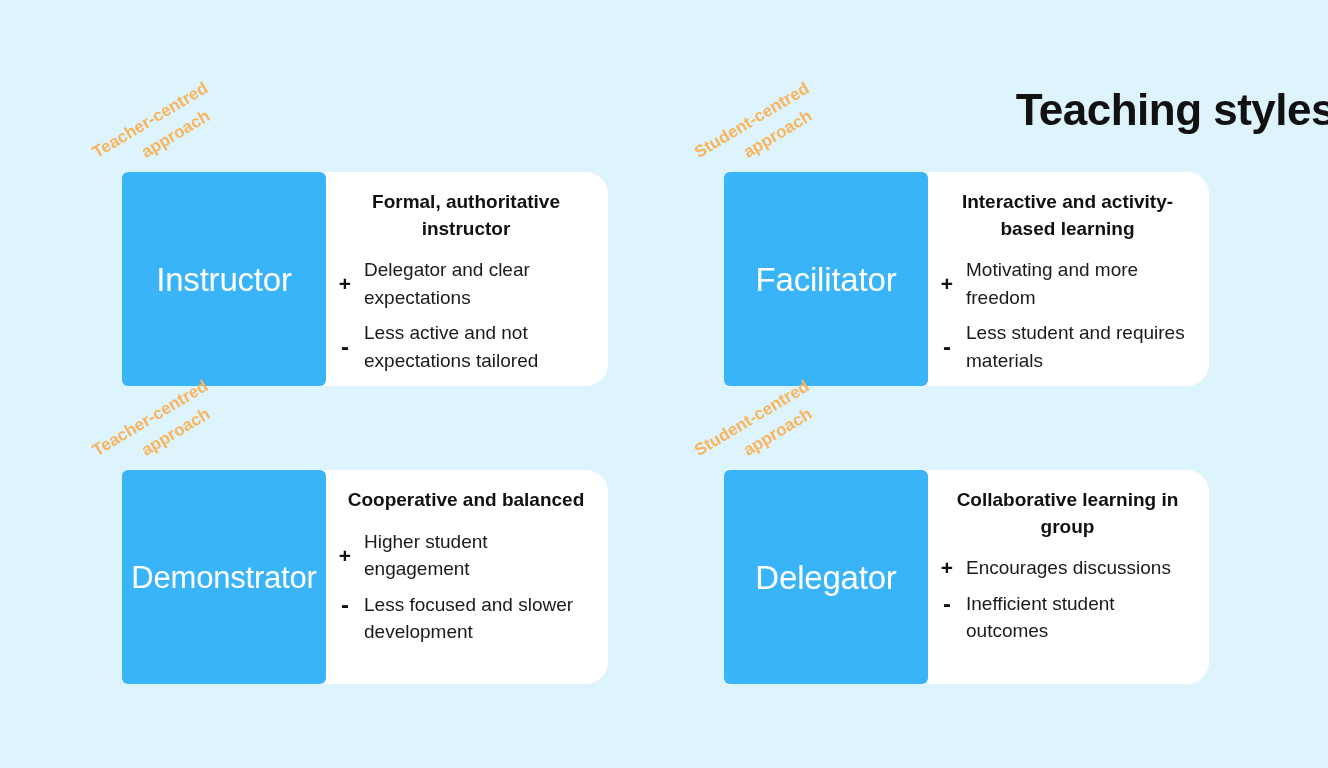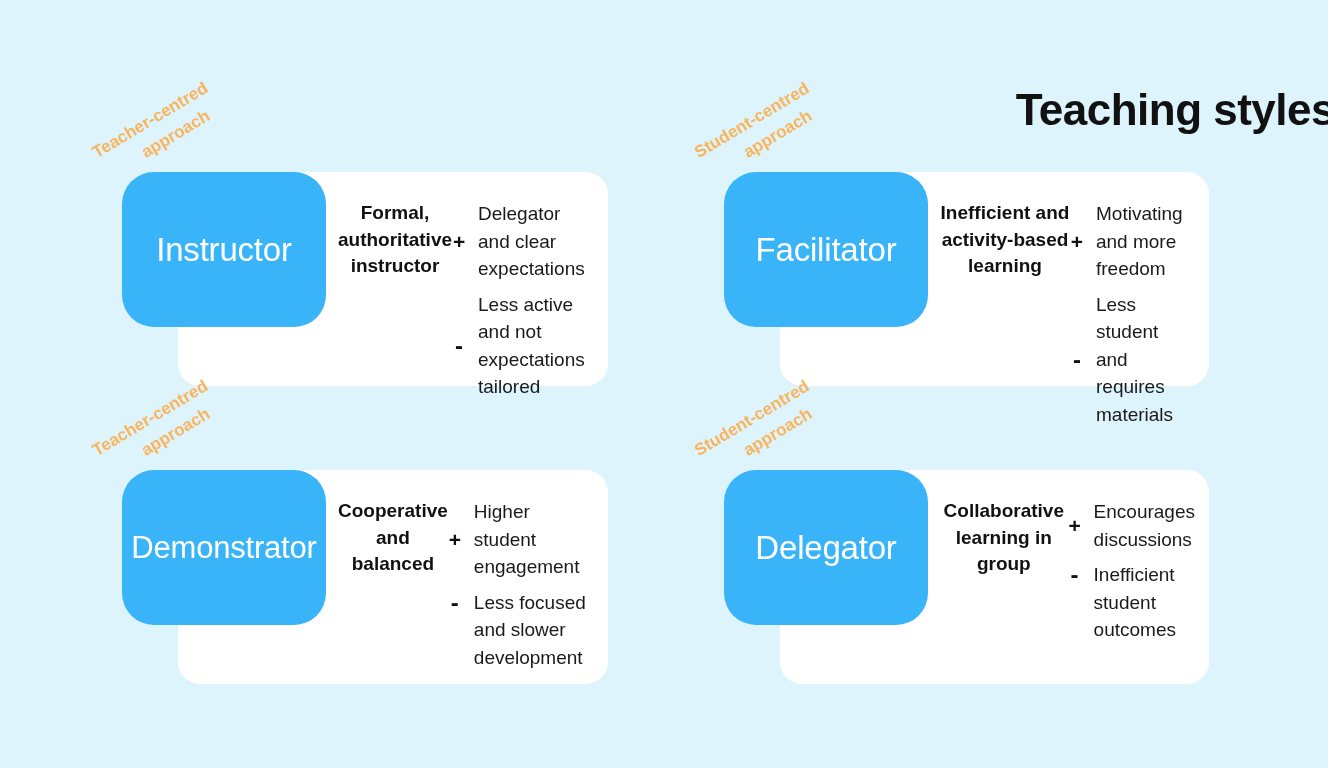--- a/index.html
+++ b/index.html
@@ -61,23 +61,23 @@
     background: #ffffff;
     border-radius: 22px;
   }
 
   
   .card-tile {
     position: absolute;
     left: 0;
     top: 0;
     width: 204px;
-    height: 155px;
+    height: 214px;
     background: #3ab4f9;
-    border-radius: 32px;
+    border-radius: 6px;
     display: flex;
     align-items: center;
     justify-content: center;
     z-index: 2;
   }
   .card-tile-label {
     color: #ffffff;
     font-size: 33px;
     font-weight: 300;
     line-height: 1;
@@ -108,22 +108,22 @@
 
   
   .card-content {
     position: absolute;
     left: 216px;
     top: 0;
     right: 14px;
     height: 214px;
     z-index: 3;
     display: flex;
-    flex-direction: row;
-    padding-top: 28px;
+    flex-direction: column;
+    padding-top: 17px;
     box-sizing: border-box;
   }
   .card-heading {
     font-size: 19px;
     font-weight: bold;
     color: #111111;
     text-align: center;
     line-height: 1.4;
     margin: 0 0 14px 0;
   }
@@ -192,21 +192,21 @@
     <div class="card col-right">
       <div class="card-panel"></div>
       <div class="card-tile">
         <span class="card-tile-label">Facilitator</span>
       </div>
       <div class="approach-tag">
         <span class="l1">Student-centred</span>
         <span class="l2">approach</span>
       </div>
       <div class="card-content">
-        <div class="card-heading">Inefficient and activity-based learning</div>
+        <div class="card-heading">Interactive and activity-based learning</div>
         <div class="points">
           <div class="point">
             <span class="point-sign plus">+</span>
             <span class="point-text">Motivating and more freedom</span>
           </div>
           <div class="point">
             <span class="point-sign minus">-</span>
             <span class="point-text">Less student and requires materials</span>
           </div>
         </div>

